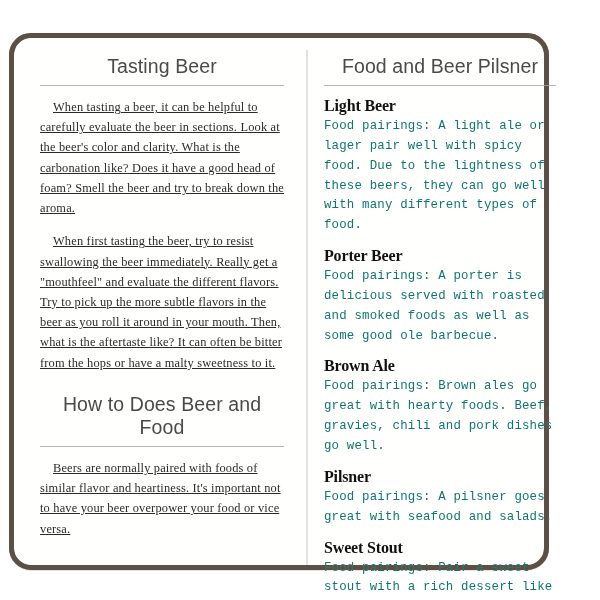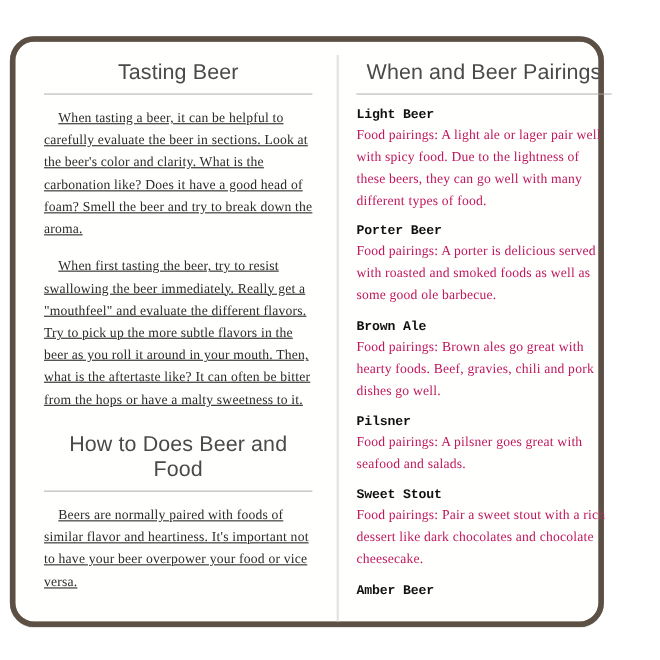--- a/index.html
+++ b/index.html
@@ -118,32 +118,32 @@
     margin: 0;
     padding: 0;
     list-style: none;
   }
   .pairing-item {
     margin: 0 0 11px 0;
   }
   .pairing-item:last-child { margin-bottom: 0; }
 
   .pairing-name {
-    font-family: Liberation Mono, monospace;
+    font-family: Liberation Serif, serif;
     font-weight: bold;
-    font-size: 12px;
+    font-size: 16px;
     color: #111111;
     margin: 0 0 2px 0;
     letter-spacing: -0.15px;
   }
   .pairing-desc {
-    font-family: Liberation Serif, serif;
+    font-family: Liberation Mono, monospace;
     font-size: 12.4px;
     line-height: 1.60;
-    color: #be185d;
+    color: #0f766e;
     margin: 0;
     letter-spacing: 0.18px;
   }
 </style>
 </head>
 <body>
 
 <div id="page">
   <div id="frame">
 
@@ -164,21 +164,21 @@
           <div class="heading-rule"></div>
         </div>
 
         <p class="body-paragraph">Beers are normally paired with foods of similar flavor and heartiness. It's important not to have your beer overpower your food or vice versa.</p>
 
       </div>
 
       <div class="column column-right">
 
         <div class="heading-block">
-          <h2 class="section-heading">When and Beer Pairings</h2>
+          <h2 class="section-heading">Food and Beer Pilsner</h2>
           <div class="heading-rule"></div>
         </div>
 
         <ul class="pairing-list">
           <li class="pairing-item">
             <div class="pairing-name">Light Beer</div>
             <p class="pairing-desc">Food pairings: A light ale or lager pair well with spicy food. Due to the lightness of these beers, they can go well with many different types of food.</p>
           </li>
           <li class="pairing-item">
             <div class="pairing-name">Porter Beer</div>

